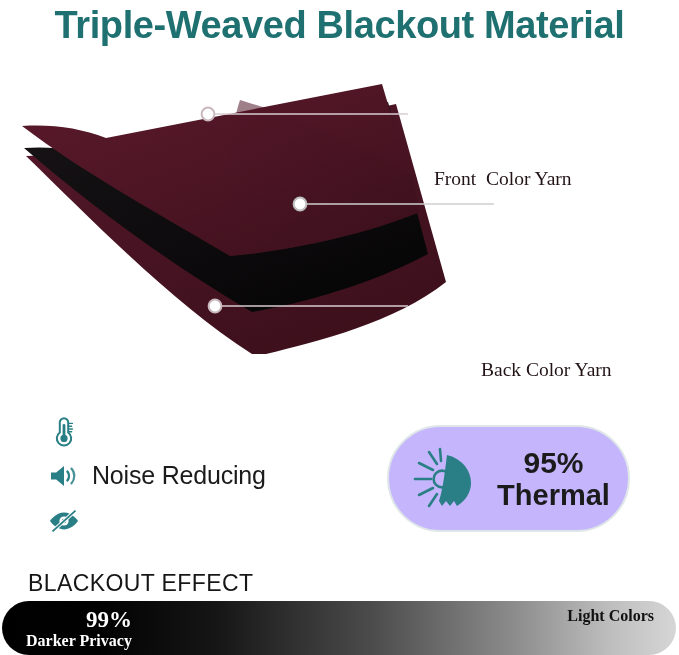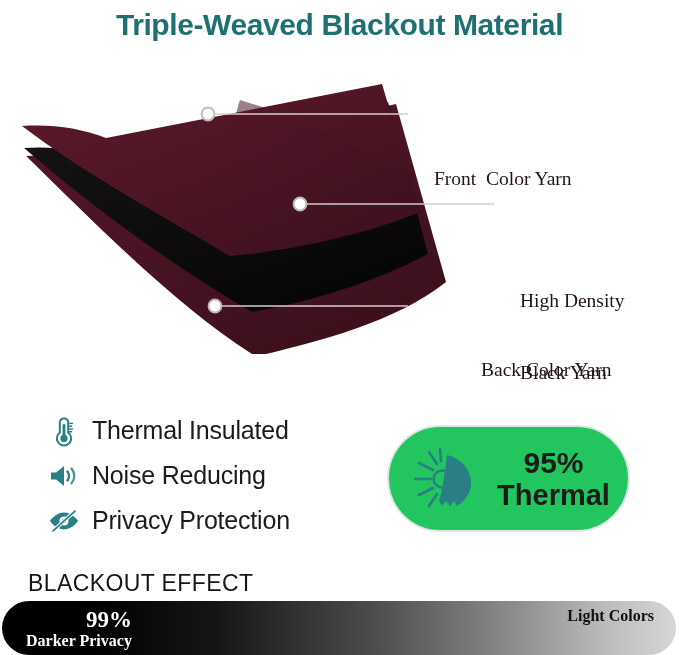--- a/index.html
+++ b/index.html
@@ -18,21 +18,21 @@
 
   
   #page-title {
     position: absolute;
     left: 0;
     top: 2px;
     width: 679px;
     text-align: center;
     font-family: "Liberation Sans", sans-serif;
     font-weight: bold;
-    font-size: 30px;
+    font-size: 38px;
     letter-spacing: -0.4px;
     color: #1f7070;
     line-height: 46px;
     white-space: nowrap;
   }
 
   
   #fabric-diagram {
     position: absolute;
     left: 16px;
@@ -87,21 +87,21 @@
 
   
   #blackout-badge {
     position: absolute;
     left: 387px;
     top: 425px;
     width: 243px;
     height: 107px;
     border: 2px solid #dfe6e8;
     border-radius: 54px;
-    background: #22c55e;
+    background: #c4b5fd;
     display: flex;
     align-items: center;
     box-sizing: border-box;
   }
   #blackout-badge-icon {
     flex: 0 0 92px;
     display: flex;
     align-items: center;
     justify-content: center;
     margin-left: 8px;
@@ -226,45 +226,40 @@
       <circle cx="284" cy="142" r="6.4" fill="#ffffff" stroke="#bdbdbd" stroke-width="2"></circle>
     </g>
     <g stroke="#d9ccd0" stroke-width="1.6" fill="none">
       <line x1="206" y1="244" x2="392" y2="244"></line>
       <circle cx="199" cy="244" r="6.4" fill="#ffffff" stroke="#c9b9be" stroke-width="2"></circle>
     </g>
   </svg>
 
   <div class="callout-label" id="label-front">Front  Color Yarn</div>
 
-  <div class="callout-label" id="label-middle">
-    <div>High Density</div>
-    <div>Black Yarn</div>
-  </div>
 
   <div class="callout-label" id="label-back">Back Color Yarn</div>
 </div>
 
 <div id="features">
 
   <div class="feature-row">
     <span class="feature-icon">
       <svg width="28" height="32" viewBox="0 0 28 32" xmlns="http://www.w3.org/2000/svg">
         <path d="M14 3.2 a4.2 4.2 0 0 1 4.2 4.2 v10.1 a7.2 7.2 0 1 1 -8.4 0 V7.4 A4.2 4.2 0 0 1 14 3.2 Z" fill="none" stroke="#2a7f86" stroke-width="2"></path>
         <circle cx="14" cy="23.4" r="3.6" fill="#2a7f86"></circle>
         <rect x="12.6" y="9" width="2.8" height="12" rx="1.4" fill="#2a7f86"></rect>
         <g stroke="#2a7f86" stroke-width="1.4" stroke-linecap="round">
           <line x1="19.2" y1="8.4" x2="22.4" y2="8.4"></line>
           <line x1="19.2" y1="11.2" x2="21.6" y2="11.2"></line>
           <line x1="19.2" y1="14" x2="22.4" y2="14"></line>
           <line x1="19.2" y1="16.8" x2="21.6" y2="16.8"></line>
         </g>
       </svg>
     </span>
-    <span class="feature-label">Thermal Insulated</span>
   </div>
 
   <div class="feature-row">
     <span class="feature-icon">
       <svg width="32" height="28" viewBox="0 0 32 28" xmlns="http://www.w3.org/2000/svg">
         <path d="M3 10.5 h5.2 L16 4 v20 l-7.8 -6.5 H3 Z" fill="#2a7f86"></path>
         <path d="M19.4 9.6 a7 7 0 0 1 0 8.8" fill="none" stroke="#2a7f86" stroke-width="2.4" stroke-linecap="round"></path>
         <path d="M23.4 6.6 a11 11 0 0 1 0 14.8" fill="none" stroke="#2a7f86" stroke-width="2.2" stroke-linecap="round" opacity="0.85"></path>
       </svg>
     </span>
@@ -275,21 +270,20 @@
     <span class="feature-icon">
       <svg width="34" height="26" viewBox="0 0 34 26" xmlns="http://www.w3.org/2000/svg">
         <path d="M17 4.6 C 25.4 4.6 31 13 31 13 C 31 13 25.4 21.4 17 21.4
                  C 8.6 21.4 3 13 3 13 C 3 13 8.6 4.6 17 4.6 Z" fill="#2a7f86"></path>
         <circle cx="17" cy="13" r="4.6" fill="#ffffff"></circle>
         <circle cx="17" cy="13" r="2.3" fill="#2a7f86"></circle>
         <line x1="5.5" y1="23.4" x2="28.5" y2="2.6" stroke="#ffffff" stroke-width="3.6"></line>
         <line x1="5.5" y1="23.4" x2="28.5" y2="2.6" stroke="#2a7f86" stroke-width="1.8"></line>
       </svg>
     </span>
-    <span class="feature-label">Privacy Protection</span>
   </div>
 </div>
 
 <div id="blackout-badge">
   <span id="blackout-badge-icon">
     <svg width="72" height="72" viewBox="0 0 72 72" xmlns="http://www.w3.org/2000/svg">
 
       <g stroke="#2a7f86" stroke-width="2.6" stroke-linecap="round">
         <line x1="24" y1="36" x2="8" y2="36"></line>
         <line x1="26" y1="27" x2="12" y2="20"></line>

